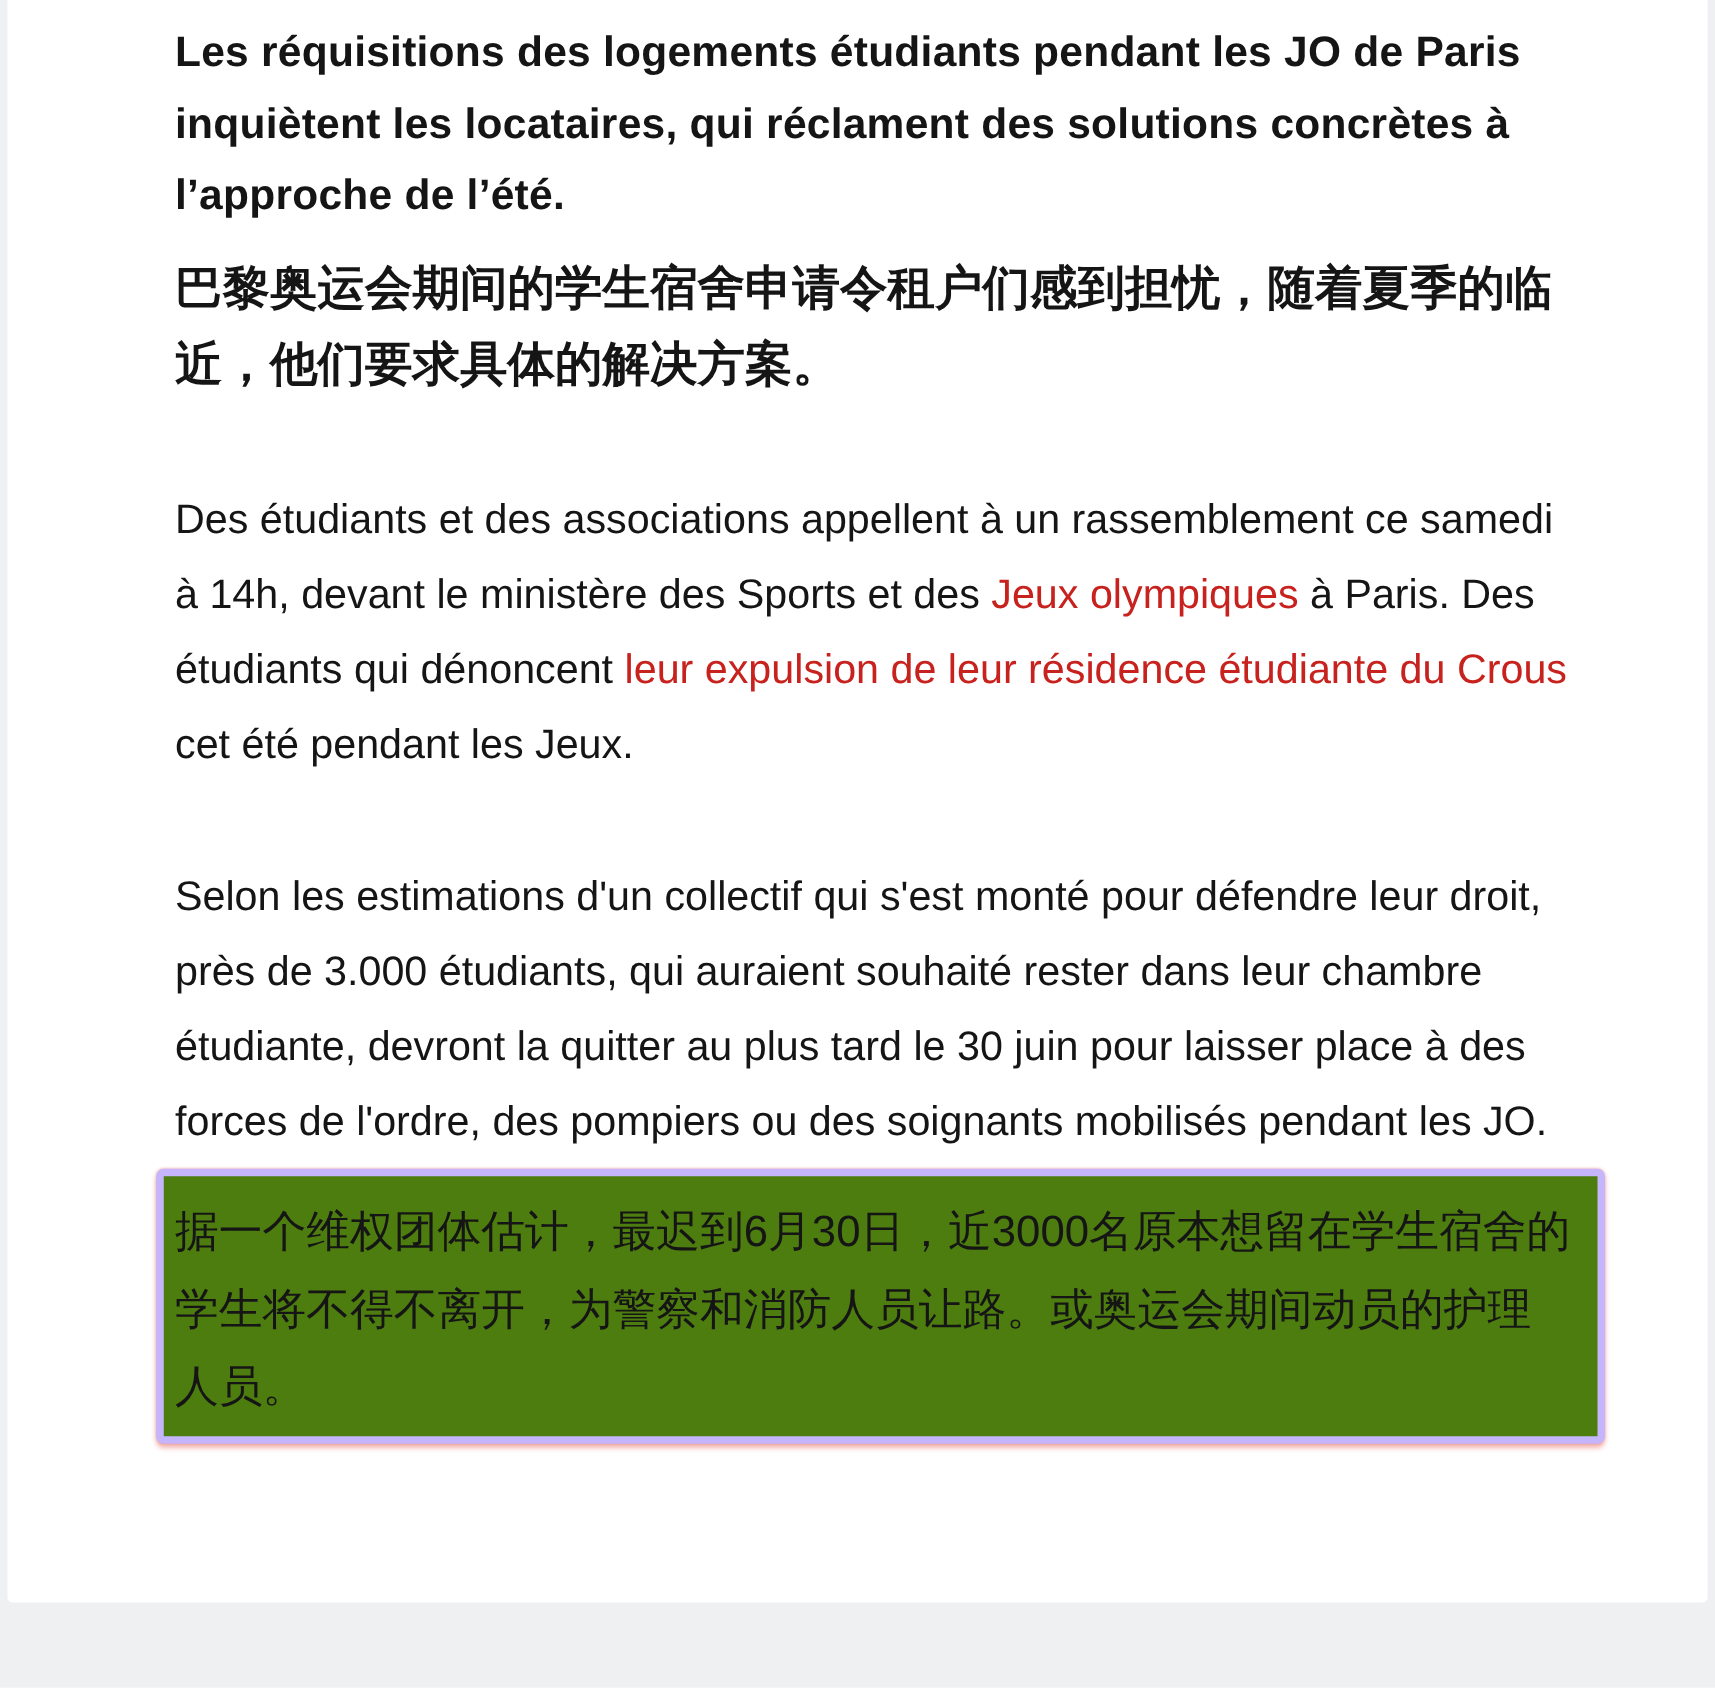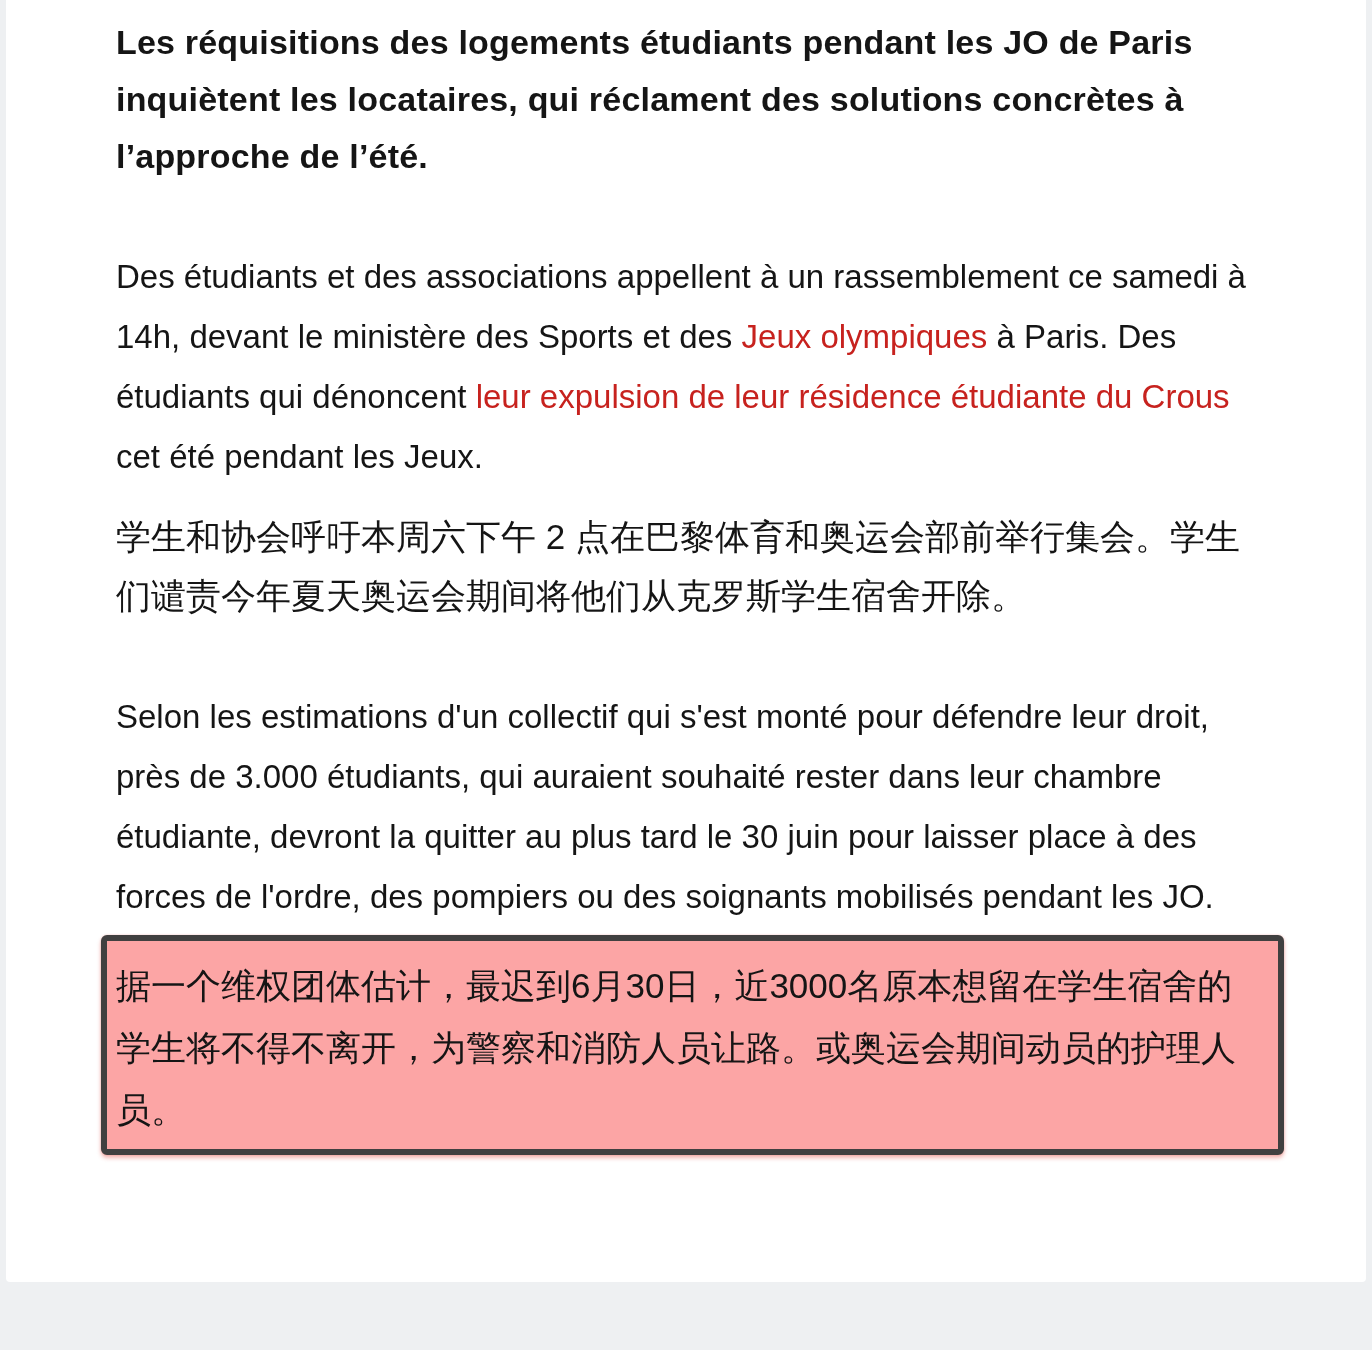--- a/index.html
+++ b/index.html
@@ -18,20 +18,21 @@
     background: #eef0f2;
   }
   .sheet {
     position: absolute;
     left: 6px;
     top: 0;
     width: 1360px;
     height: 1282px;
     background: #ffffff;
     border-radius: 0 0 4px 4px;
+    padding-left: 24px;
   }
   .content {
     padding: 14px 112px 0 110px;
     color: #151515;
   }
   .heading-fr {
     font-size: 34px;
     font-weight: 700;
     line-height: 57px;
     letter-spacing: 0.2px;
@@ -53,46 +54,46 @@
     font-size: 35px;
     font-weight: 400;
     line-height: 59px;
     margin: 20px 0 0 0;
   }
   .seg-red-bold {
     font-weight: 400;
   }
   .highlight-box {
     margin: 8px -30px 0 -15px;
-    border: 6px solid #404040;
+    border: 6px solid #c4b5fd;
     border-radius: 6px;
     box-shadow: 0 3px 4px rgba(217, 43, 32, 0.35), 0 0 2px rgba(217, 43, 32, 0.25);
     padding: 14px 20px 8px 9px;
-    background: #fca5a5;
+    background: #4d7c0f;
   }
   .highlight-box .box-text {
     font-size: 35px;
     line-height: 62px;
     margin: 0;
     color: #151515;
   }
 </style>
 </head>
 <body>
 
 <div class="page">
   <div class="sheet">
     <div class="content">
 
       <h1 class="heading-fr">Les réquisitions des logements étudiants pendant les JO de Paris inquiètent les locataires, qui réclament des solutions concrètes à l’approche de l’été.</h1>
 
+      <h2 class="heading-zh">巴黎奥运会期间的学生宿舍申请令租户们感到担忧，随着夏季的临近，他们要求具体的解决方案。</h2>
 
       <p class="para-fr"><span class="seg-normal">Des étudiants et des associations appellent à un rassemblement ce samedi à 14h, devant le ministère des Sports et des </span><span class="seg-red-bold" style="color: rgb(199, 34, 30);">Jeux olympiques</span><span class="seg-normal"> à Paris. Des étudiants qui dénoncent </span><span class="seg-red-bold" style="color: rgb(199, 34, 30);">leur expulsion de leur résidence étudiante du Crous</span><span class="seg-normal"> cet été pendant les Jeux.</span></p>
 
-      <p class="para-zh">学生和协会呼吁本周六下午 2 点在巴黎体育和奥运会部前举行集会。学生们谴责今年夏天奥运会期间将他们从克罗斯学生宿舍开除。</p>
 
       <p class="para-fr">Selon les estimations d'un collectif qui s'est monté pour défendre leur droit, près de 3.000 étudiants, qui auraient souhaité rester dans leur chambre étudiante, devront la quitter au plus tard le 30 juin pour laisser place à des forces de l'ordre, des pompiers ou des soignants mobilisés pendant les JO.</p>
 
       <div class="highlight-box">
         <p class="box-text">据一个维权团体估计，最迟到6月30日，近3000名原本想留在学生宿舍的学生将不得不离开，为警察和消防人员让路。或奥运会期间动员的护理人员。</p>
       </div>
 
     </div>
   </div>
 </div>

